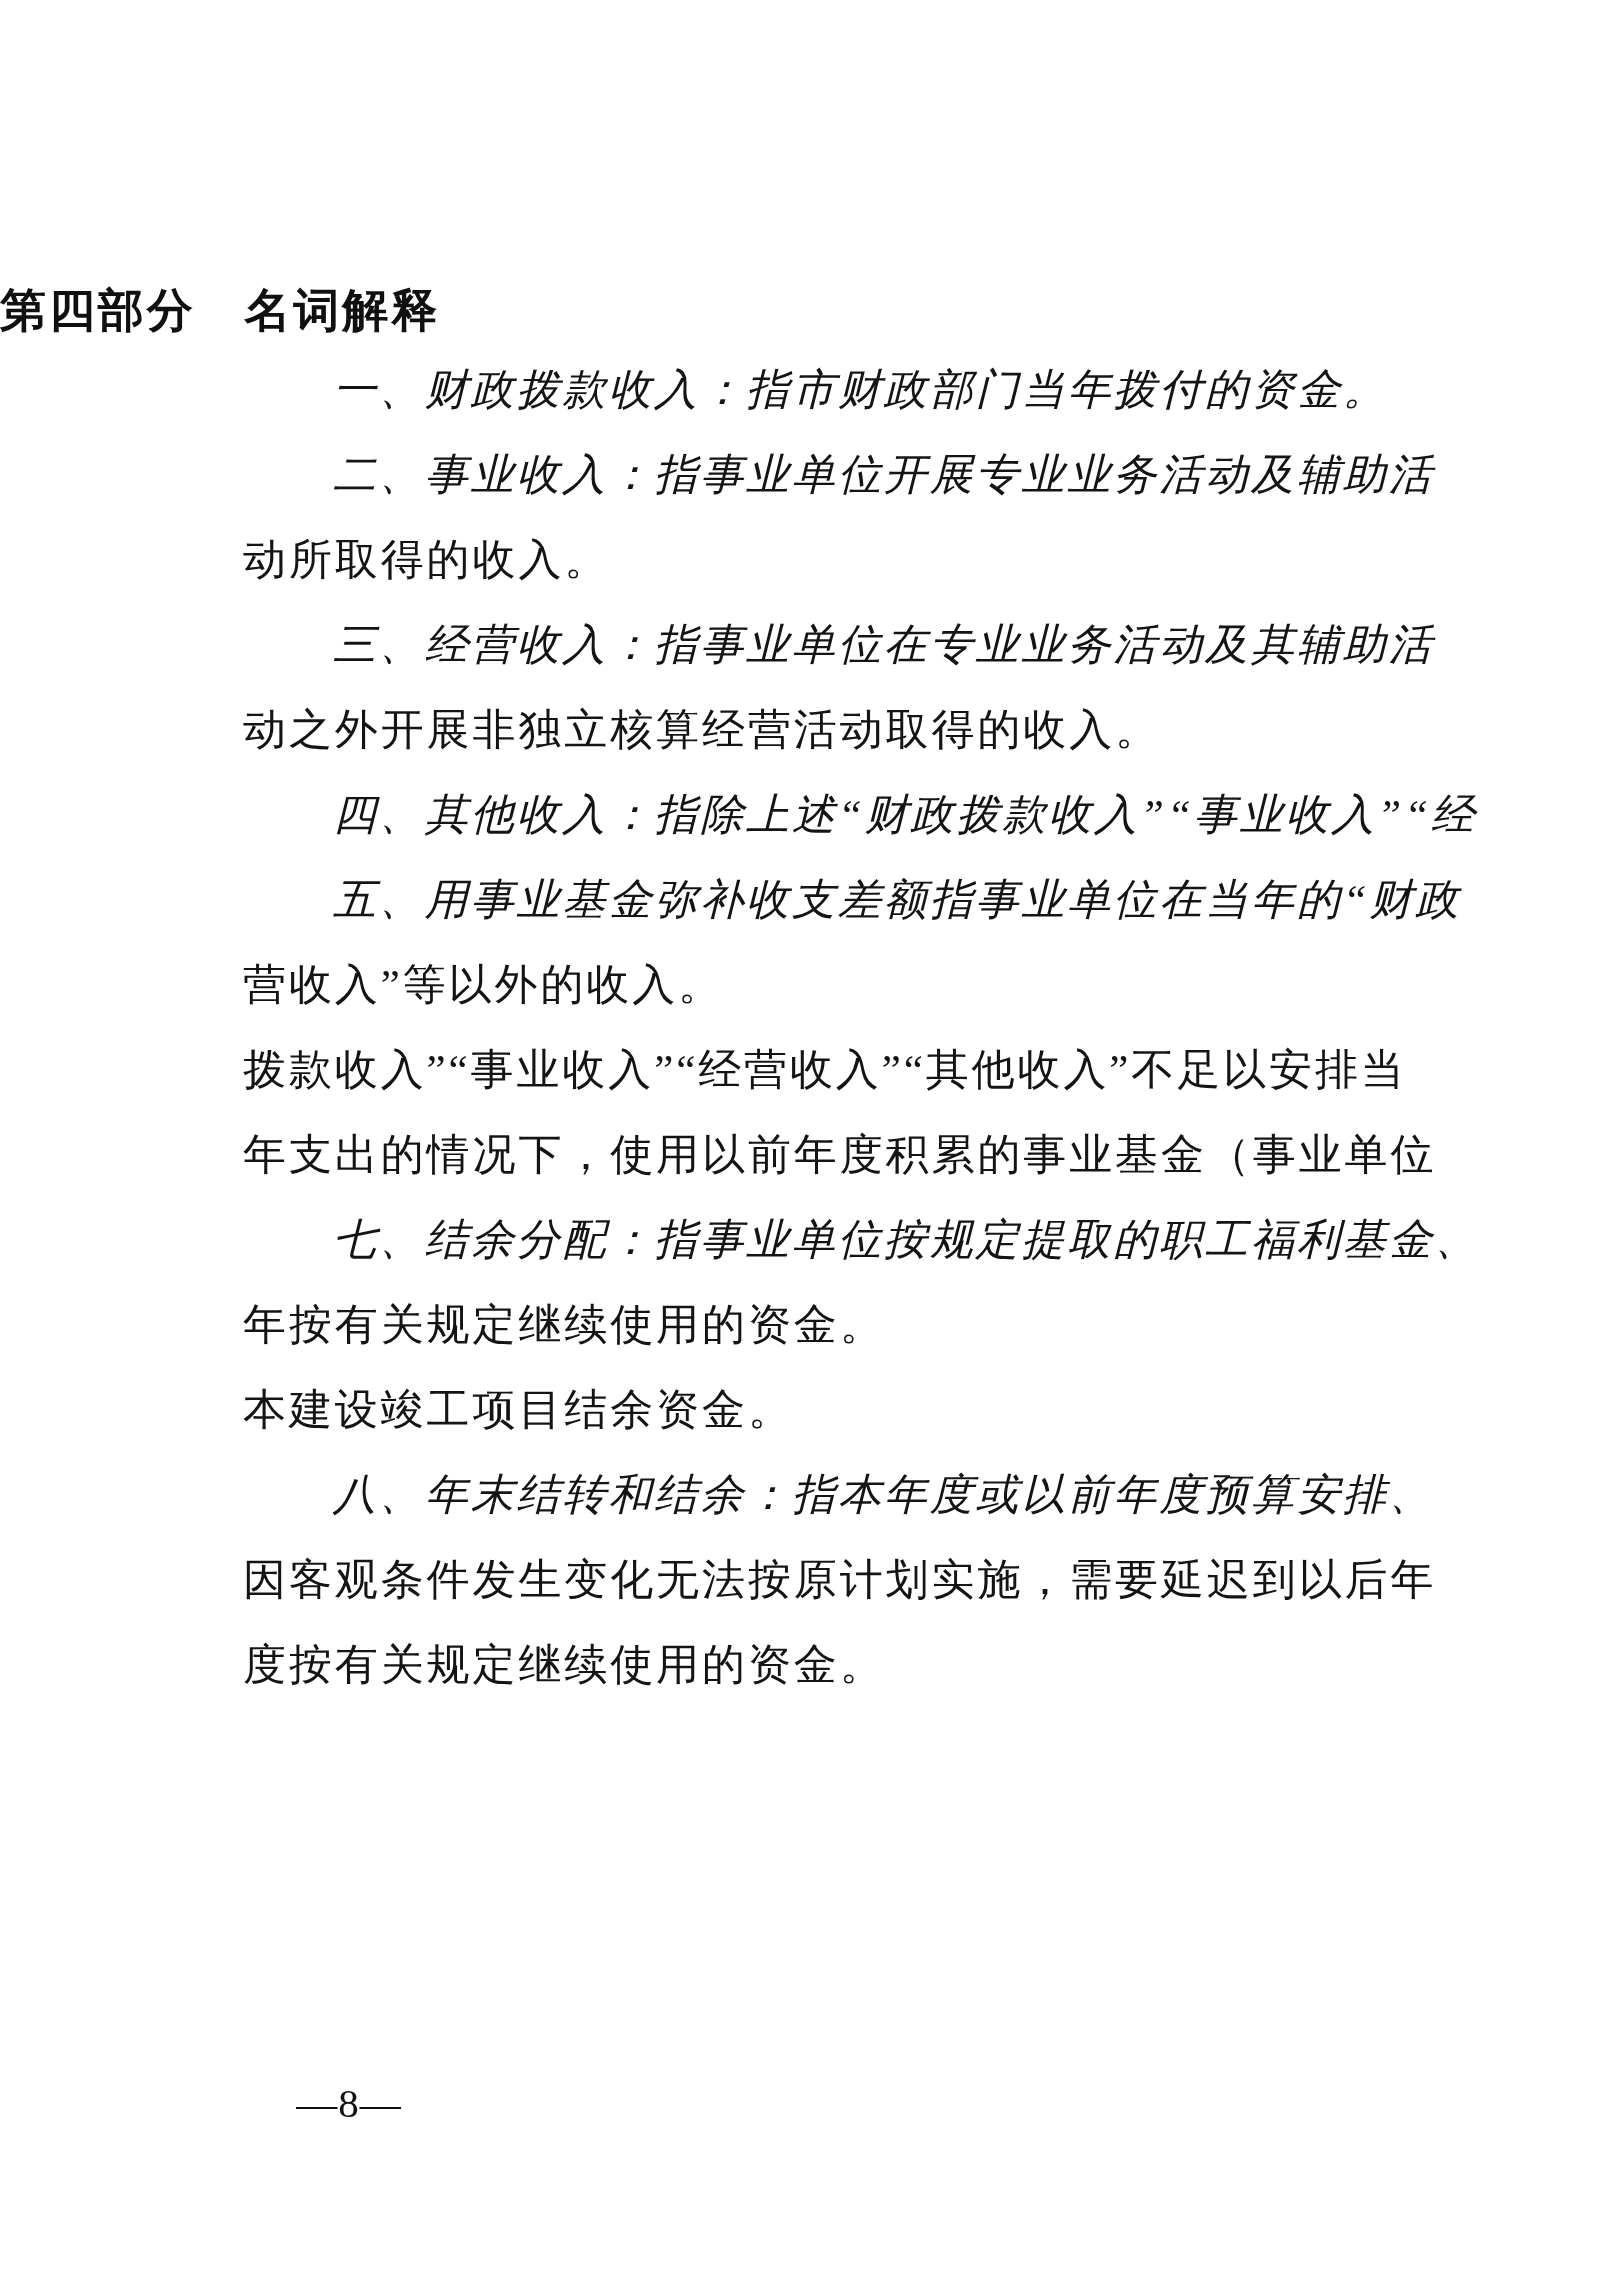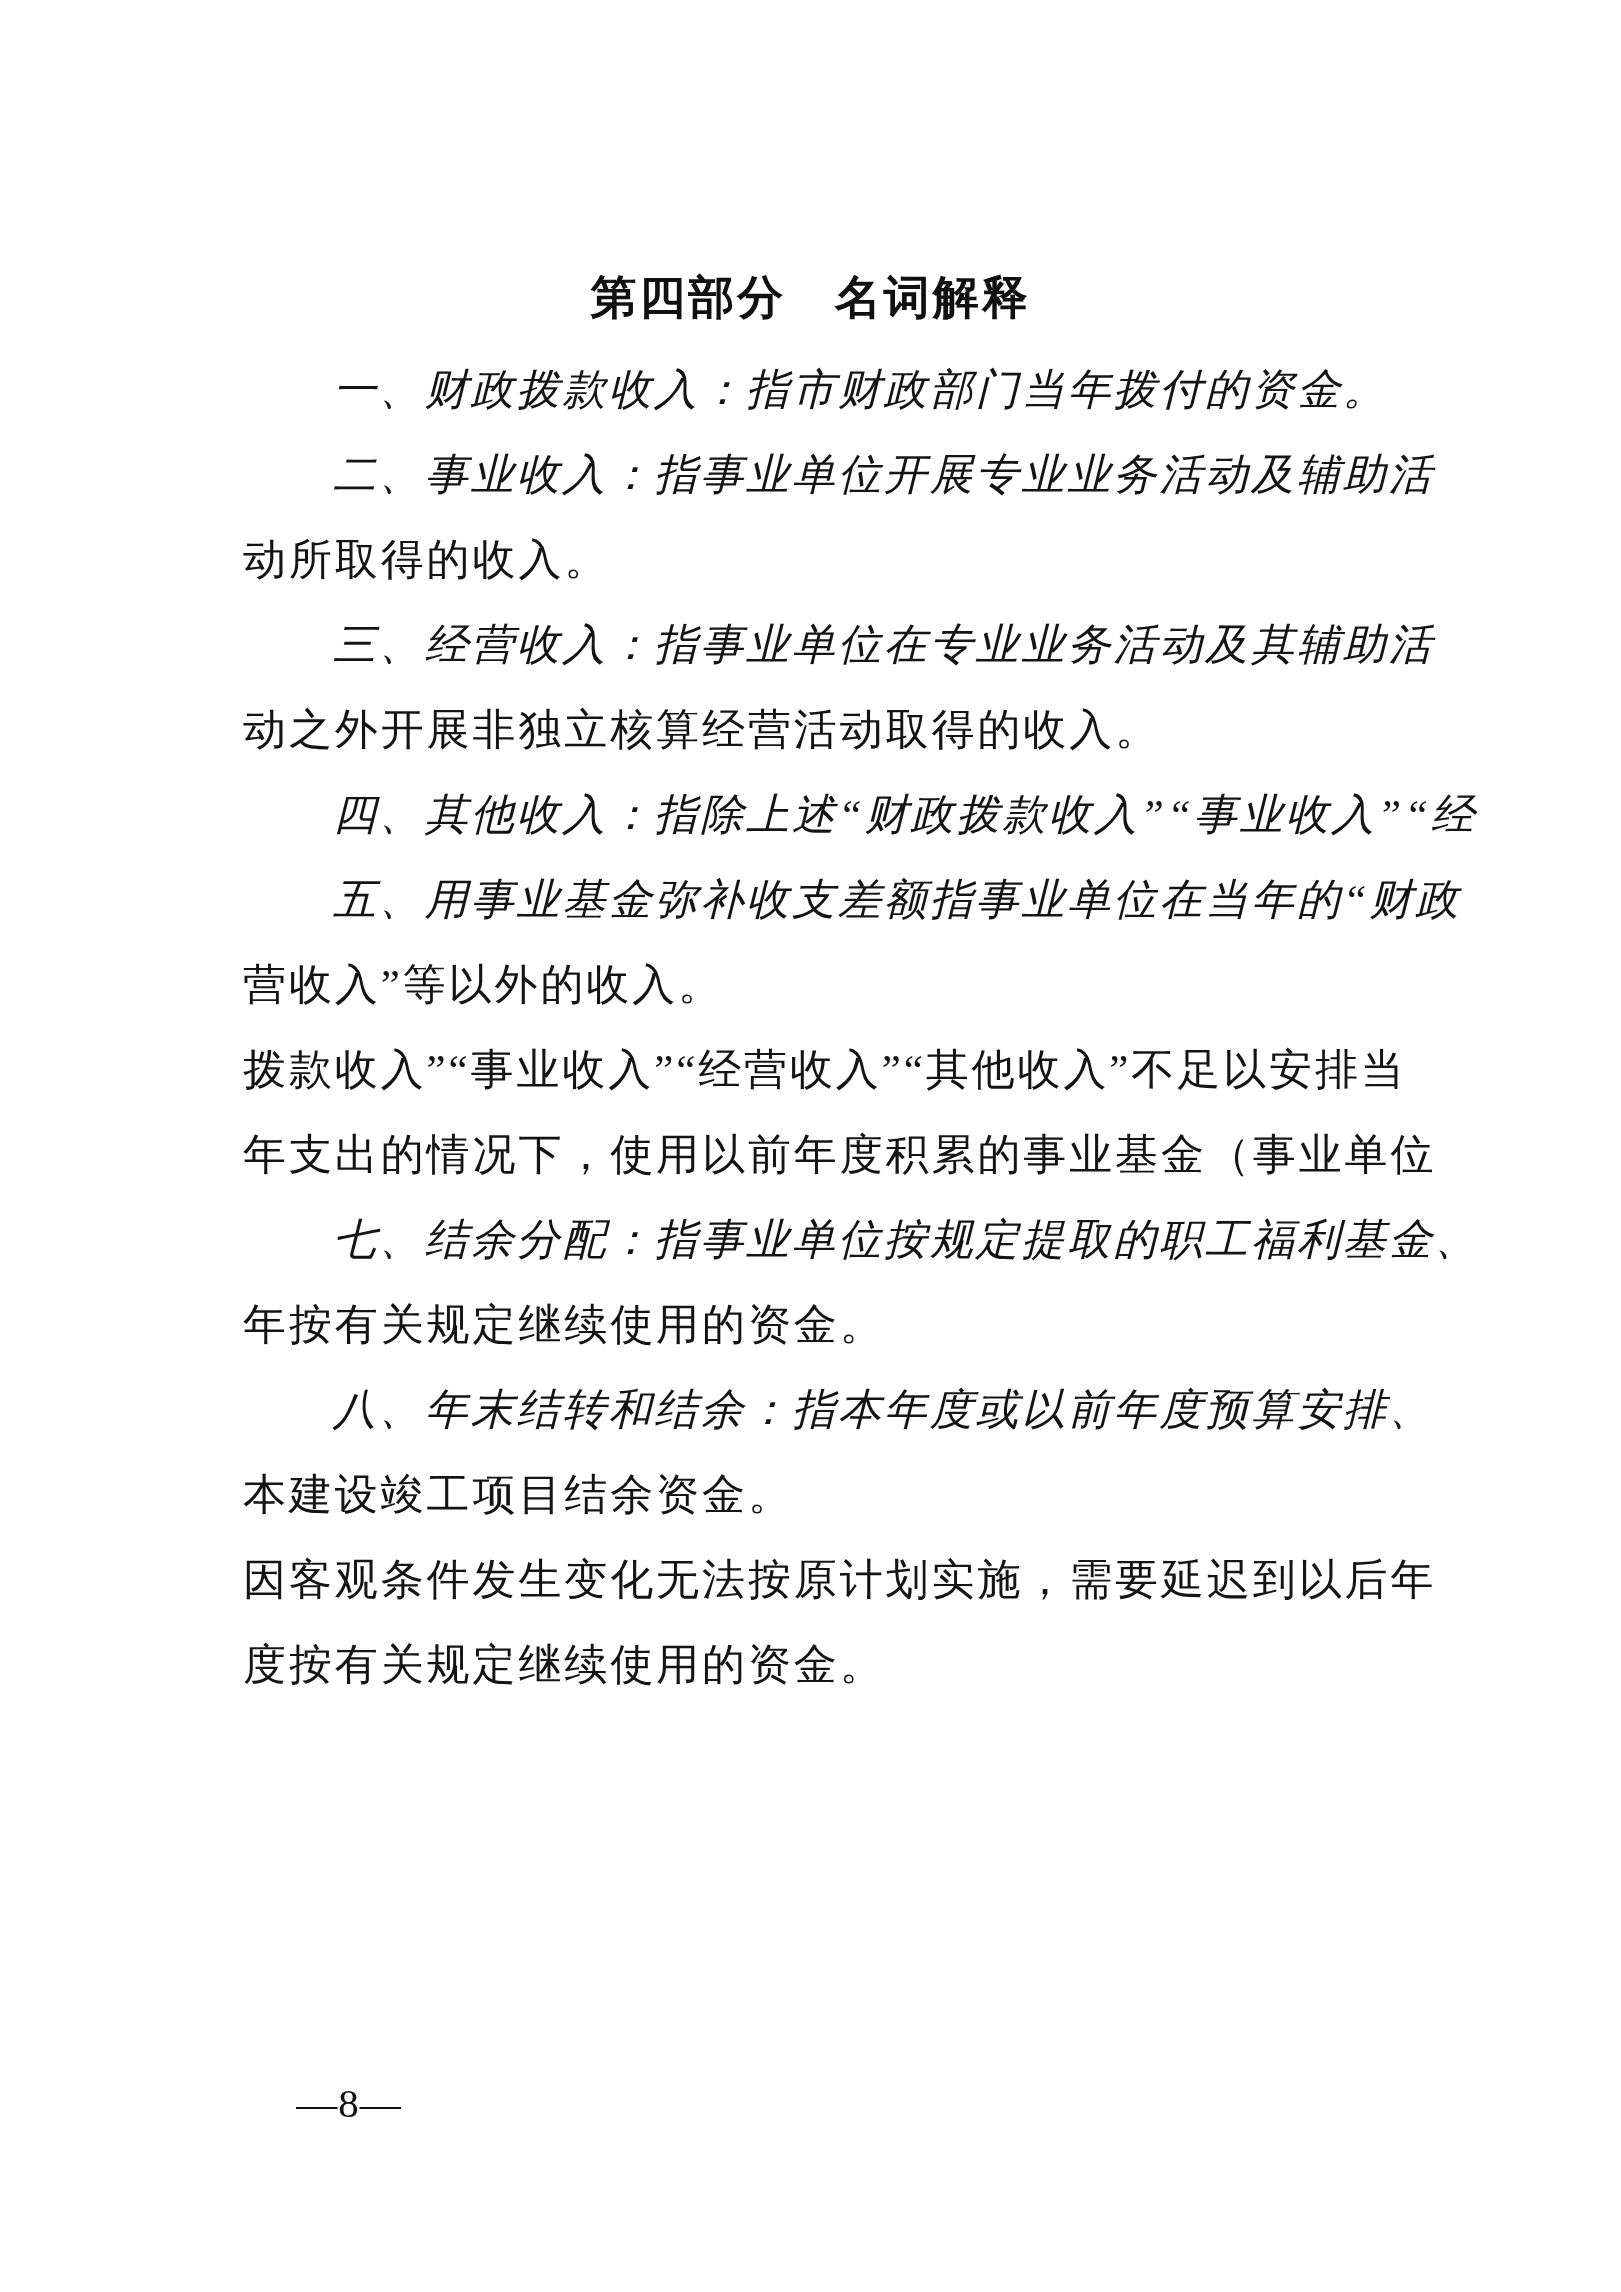--- a/index.html
+++ b/index.html
@@ -14,25 +14,25 @@
     overflow: hidden;
     font-family: "Liberation Serif", serif;
     color: #141414;
   }
   .page {
     position: absolute;
     inset: 0;
   }
   .page-title {
     position: absolute;
-    top: 268px;
+    top: 281px;
     left: 0;
     width: 1621px;
     margin: 0;
-    text-align: center;
+    text-align: left;
     font-family: "Liberation Sans", sans-serif;
     font-weight: 700;
     font-size: 46px;
     line-height: 59px;
     letter-spacing: 2.9px;
     color: #101010;
   }
   .document-body {
     position: absolute;
     left: 243px;
@@ -74,21 +74,21 @@
       <div class="line">动所取得的收入。</div>
       <div class="line indent">三、经营收入：指事业单位在专业业务活动及其辅助活</div>
       <div class="line">动之外开展非独立核算经营活动取得的收入。</div>
       <div class="line indent">四、其他收入：指除上述“财政拨款收入”“事业收入”“经</div>
       <div class="line indent">五、用事业基金弥补收支差额指事业单位在当年的“财政</div>
       <div class="line">营收入”等以外的收入。</div>
       <div class="line">拨款收入”“事业收入”“经营收入”“其他收入”不足以安排当</div>
       <div class="line">年支出的情况下，使用以前年度积累的事业基金（事业单位</div>
       <div class="line indent">七、结余分配：指事业单位按规定提取的职工福利基金、</div>
       <div class="line">年按有关规定继续使用的资金。</div>
+      <div class="line">本建设竣工项目结余资金。</div>
       <div class="line indent">八、年末结转和结余：指本年度或以前年度预算安排、</div>
-      <div class="line">本建设竣工项目结余资金。</div>
       <div class="line">因客观条件发生变化无法按原计划实施，需要延迟到以后年</div>
       <div class="line">度按有关规定继续使用的资金。</div>
     </div>
 
   <div class="page-number">—8—</div>
 </div>
 
 
 </body></html>

